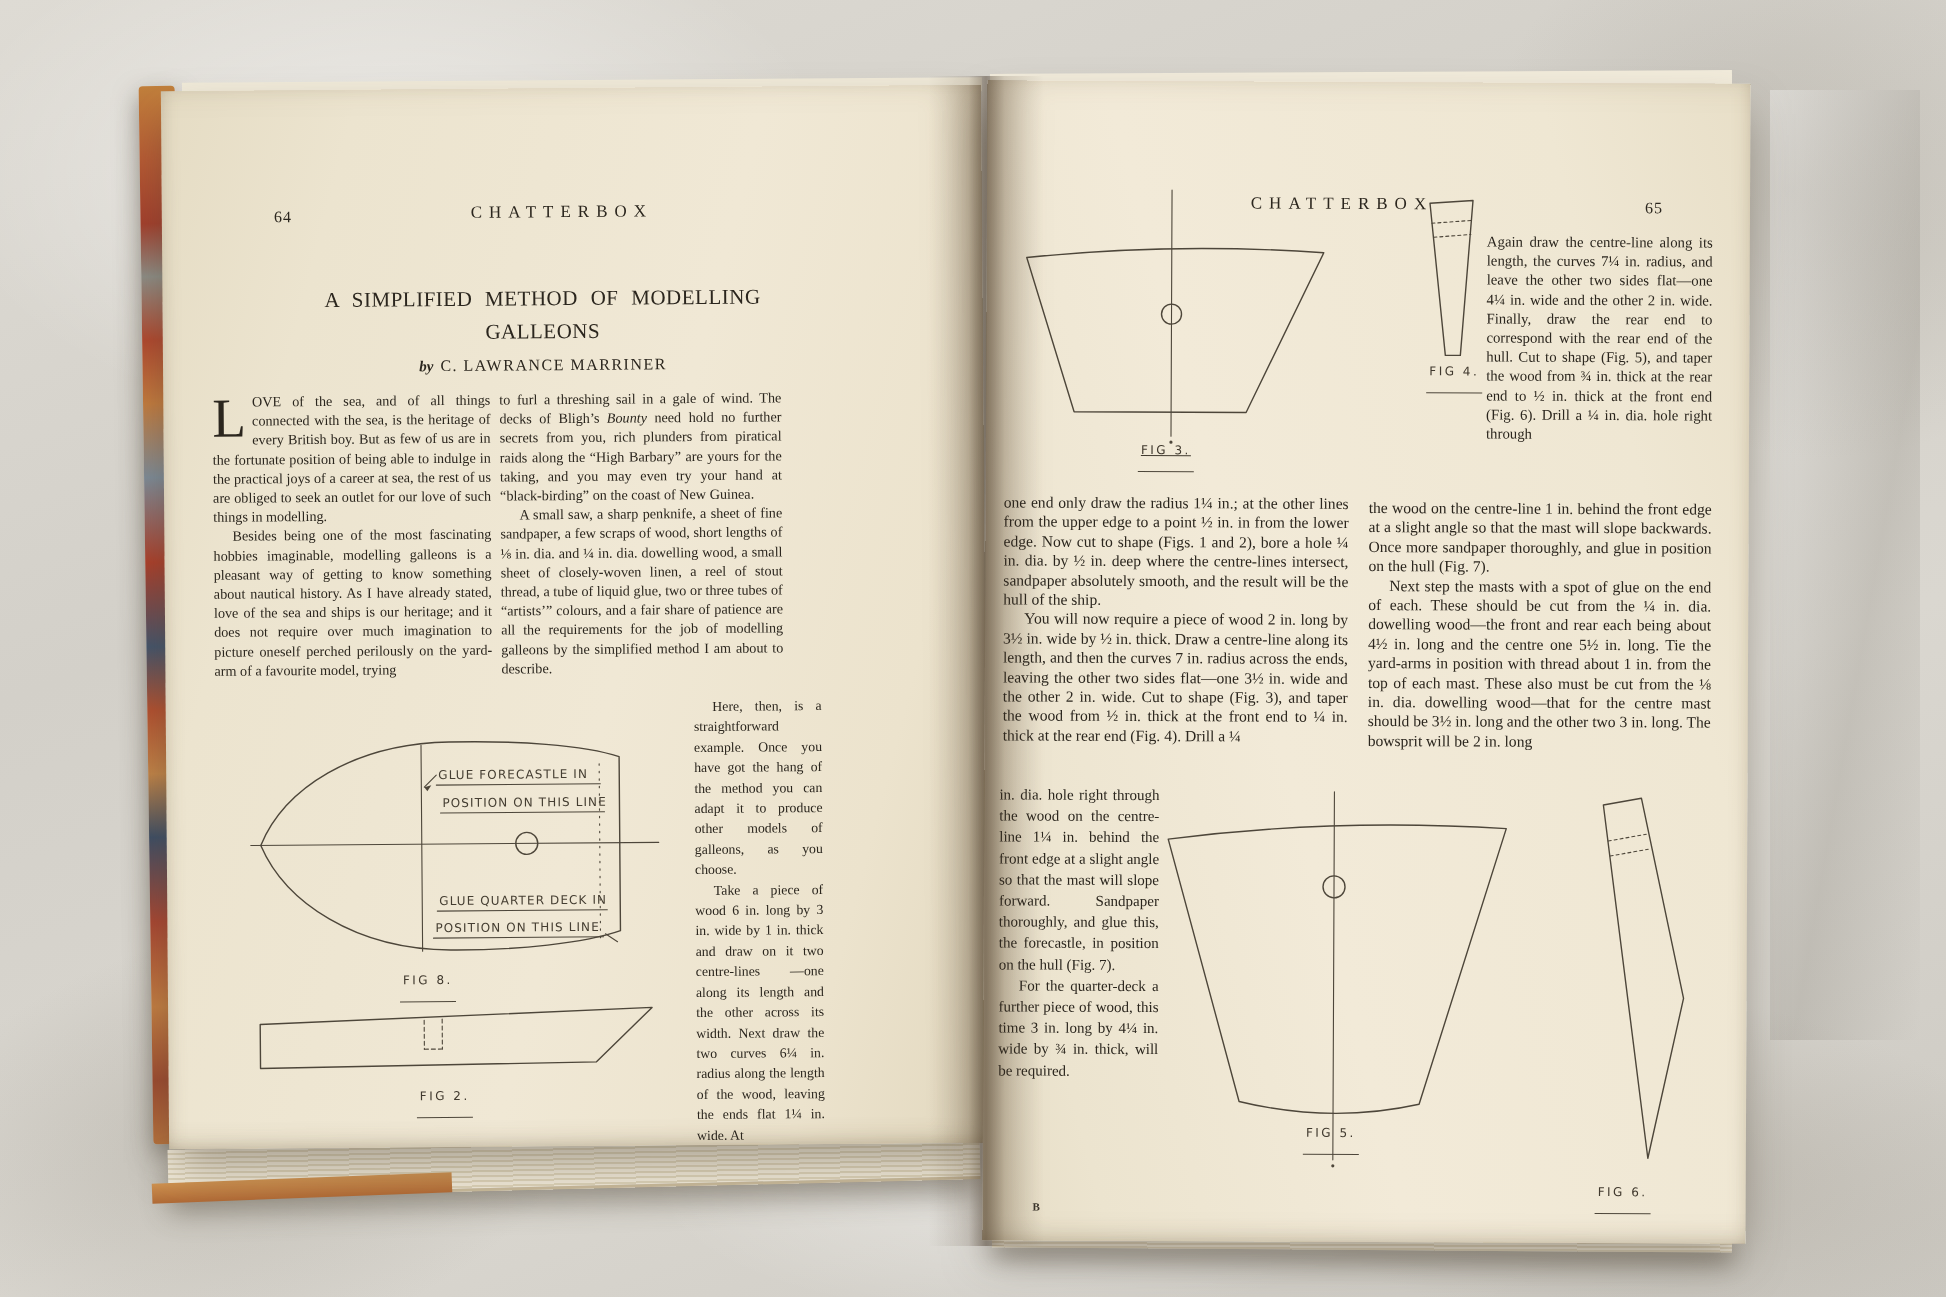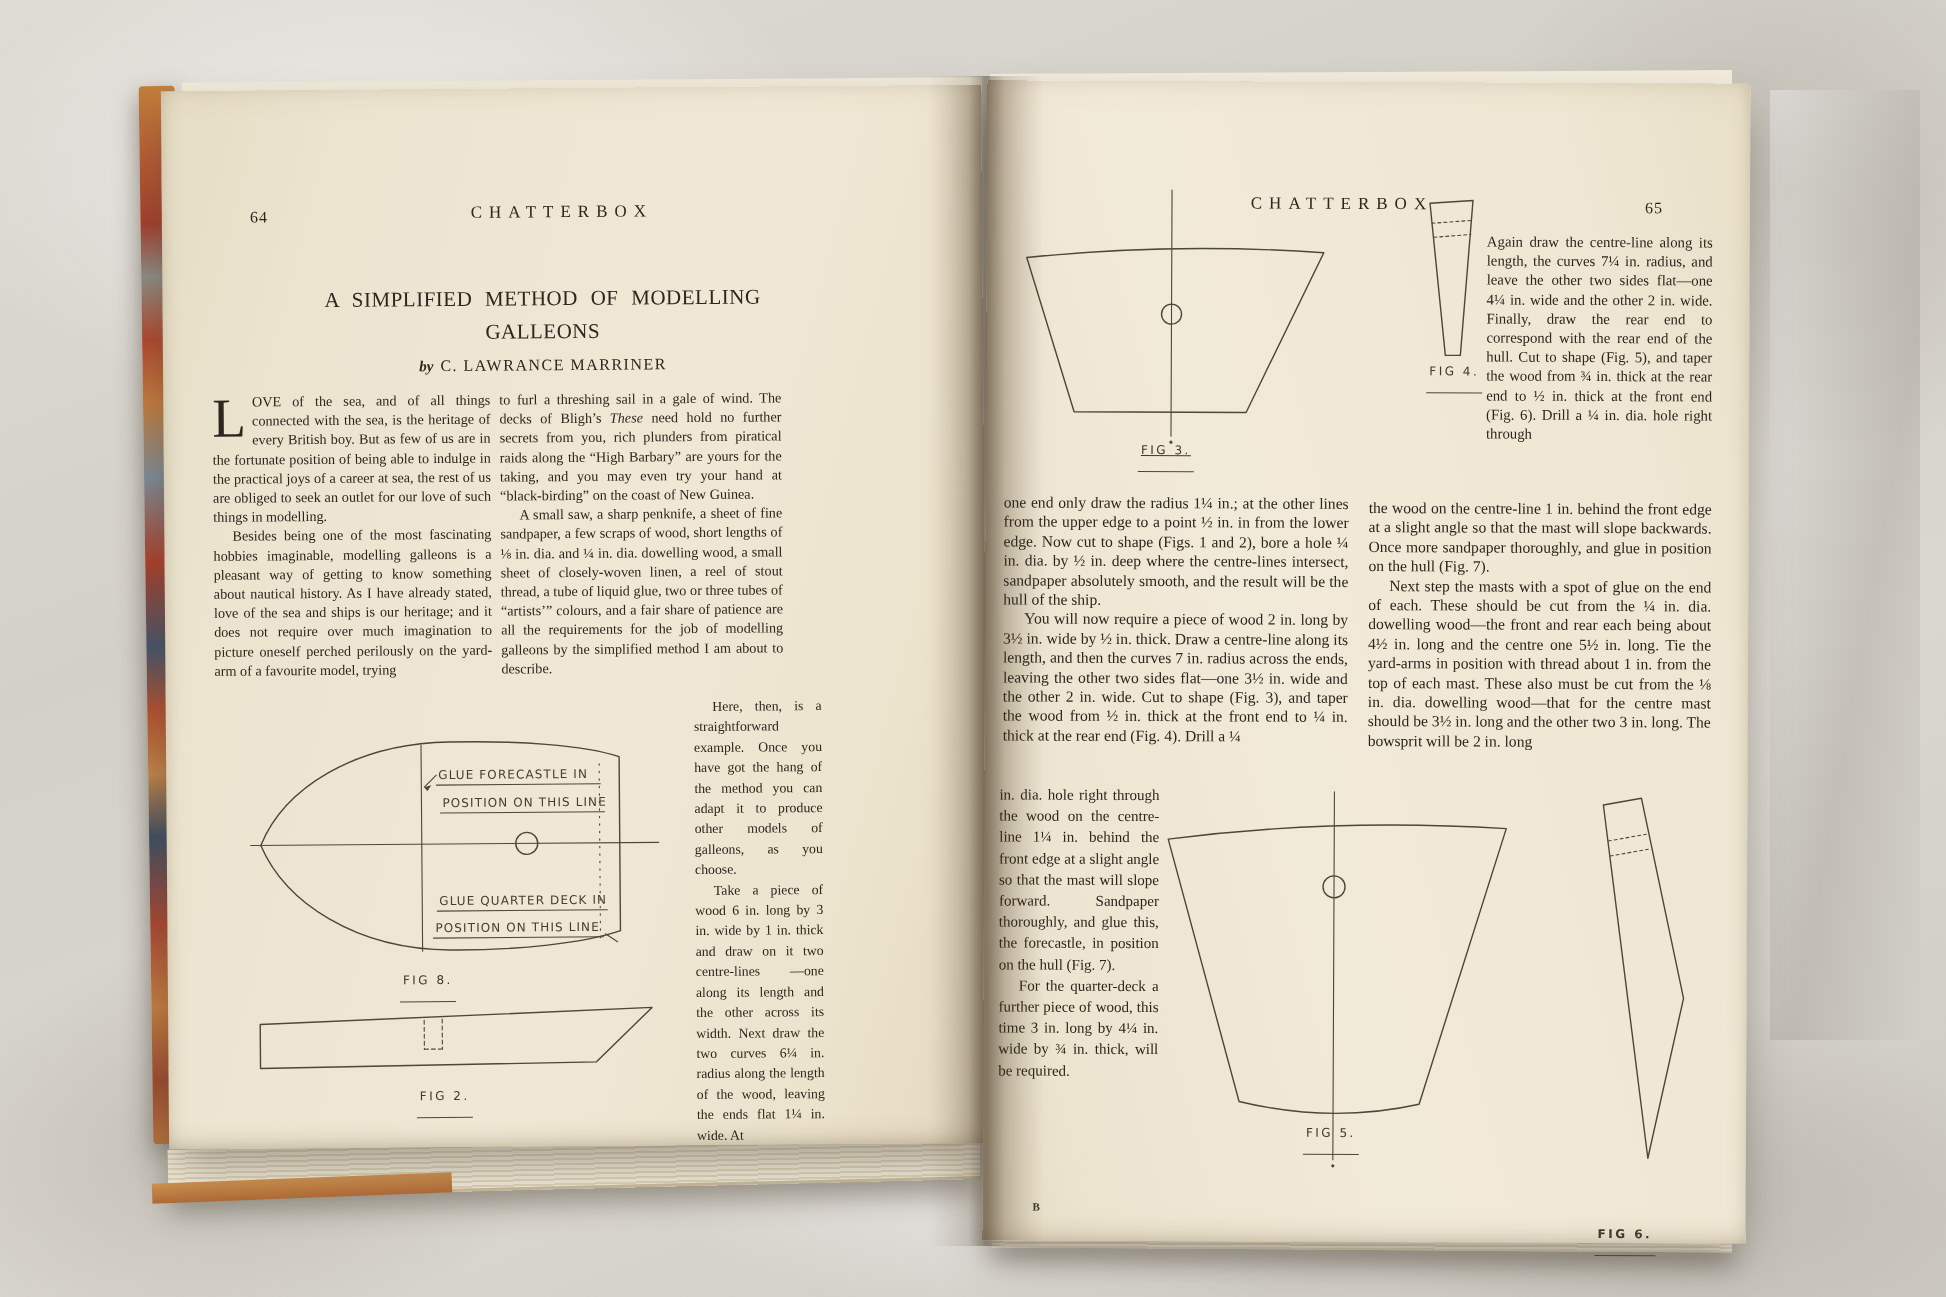--- a/index.html
+++ b/index.html
@@ -74,38 +74,38 @@
   <div class="book">
     <div class="marble"></div>
     <div class="foreedge"></div>
     <div class="edge-stack-bottom"></div>
     <div class="board-bottom"></div>
     <div class="edge-strip-top-l"></div>
     <div class="edge-strip-top-r"></div>
     <div class="edge-strip-right"></div>
 
     <section class="page page-left">
-      <div class="abs pageno" style="left:88px;top:118px;font-family:Liberation Serif, serif;">64</div>
+      <div class="abs pageno" style="left:112px;top:118px;font-family:Liberation Serif, serif;">64</div>
       <div class="abs runhead" style="left:280px;top:114px;width:240px;">CHATTERBOX</div>
 
       <div class="abs title" style="left:110px;top:194px;width:540px;">
         <div>A SIMPLIFIED METHOD OF MODELLING</div>
         <div>GALLEONS</div>
       </div>
       <div class="abs byline" style="left:110px;top:268px;width:540px;">
         <span class="by">by</span><span class="auth">C. LAWRANCE MARRINER</span>
       </div>
 
       <div class="abs col body-l" style="left:49px;top:302px;width:278px;">
         <p><span class="dropcap">L</span><span>OVE of the sea, and of all things connected with the sea, is the heritage of every British boy. But as few of us are in the fortunate position of being able to indulge in the practical joys of a career at sea, the rest of us are obliged to seek an outlet for our love of such things in modelling.</span></p>
         <p class="indent">Besides being one of the most fascinating hobbies imaginable, modelling galleons is a pleasant way of getting to know something about nautical history. As I have already stated, love of the sea and ships is our heritage; and it does not require over much imagination to picture oneself perched perilously on the yard-arm of a favourite model, trying</p>
       </div>
 
       <div class="abs col body-l" style="left:336px;top:302px;width:282px;">
-        <p><span>to furl a threshing sail in a gale of wind. The decks of Bligh’s </span><span class="ital">These</span><span> need hold no further secrets from you, rich plunders from piratical raids along the “High Barbary” are yours for the taking, and you may even try your hand at “black-birding” on the coast of New Guinea.</span></p>
+        <p><span>to furl a threshing sail in a gale of wind. The decks of Bligh’s </span><span class="ital">Bounty</span><span> need hold no further secrets from you, rich plunders from piratical raids along the “High Barbary” are yours for the taking, and you may even try your hand at “black-birding” on the coast of New Guinea.</span></p>
         <p class="indent">A small saw, a sharp penknife, a sheet of fine sandpaper, a few scraps of wood, short lengths of ⅛ in. dia. and ¼ in. dia. dowelling wood, a small sheet of closely-woven linen, a reel of stout thread, a tube of liquid glue, two or three tubes of “artists’” colours, and a fair share of patience are all the requirements for the job of modelling galleons by the simplified method I am about to describe.</p>
       </div>
 
       <svg class="fig abs" style="left:88px;top:636px;" width="402" height="248" viewBox="0 0 402 248">
         <line x1="-4" y1="119" x2="404" y2="119" class="thin"></line>
         <path d="M6,119 C30,62 100,18 195,17 C262,16 330,21 365,33 L365,207 C330,219 262,226 195,225 C100,224 30,176 6,119 Z"></path>
         <line x1="167" y1="20" x2="167" y2="226" class="thin"></line>
         <line x1="345" y1="40" x2="345" y2="215" class="thin" stroke-dasharray="1.5,6"></line>
         <circle cx="272" cy="119" r="11"></circle>
         <polyline points="182,50 170,62" class="thin"></polyline>
@@ -180,20 +180,20 @@
         <path d="M6,50 Q170,28 344,38 L258,314 Q170,334 78,312 Z"></path>
         <circle cx="172" cy="97" r="11"></circle>
       </svg>
       <div class="abs figcap" style="left:320px;top:1044px;">FIG 5.</div>
 
       <svg class="fig abs" style="left:607px;top:708px;" width="105" height="382" viewBox="0 0 105 382">
         <path d="M12,14 L50,7 L93,207 L58,367 Z"></path>
         <line x1="17" y1="50" x2="55" y2="43" class="thin" stroke-dasharray="3,3"></line>
         <line x1="19" y1="65" x2="57" y2="58" class="thin" stroke-dasharray="3,3"></line>
       </svg>
-      <div class="abs figcap" style="left:612px;top:1144px;font-weight:bold;">FIG 6.</div>
+      <div class="abs figcap" style="left:612px;top:1102px;">FIG 6.</div>
 
       <div class="abs sigmark" style="left:50px;top:1120px;">B</div>
     </section>
 
     <div class="gutter"></div>
   </div>
 </div>
 
 </body></html>

